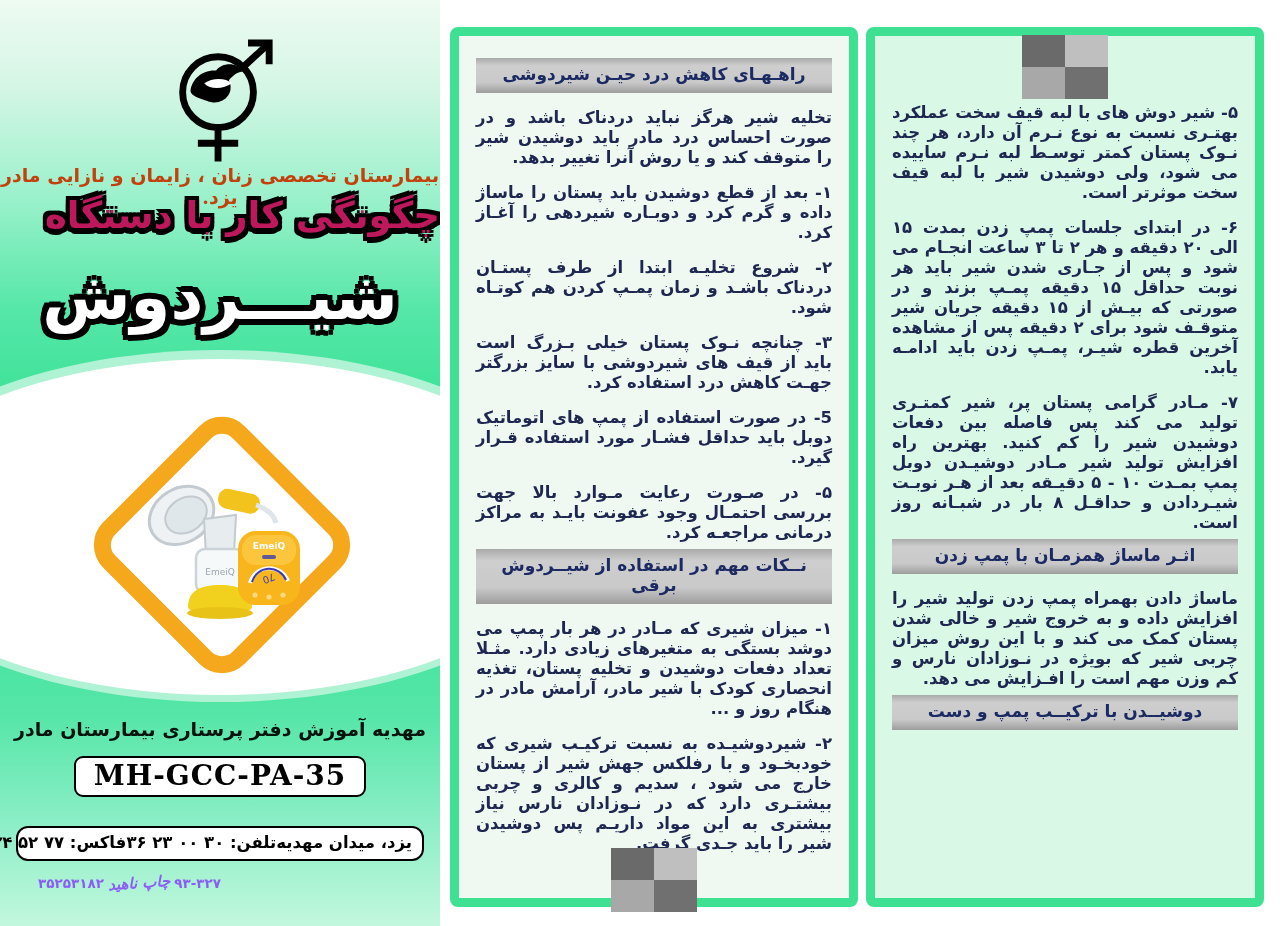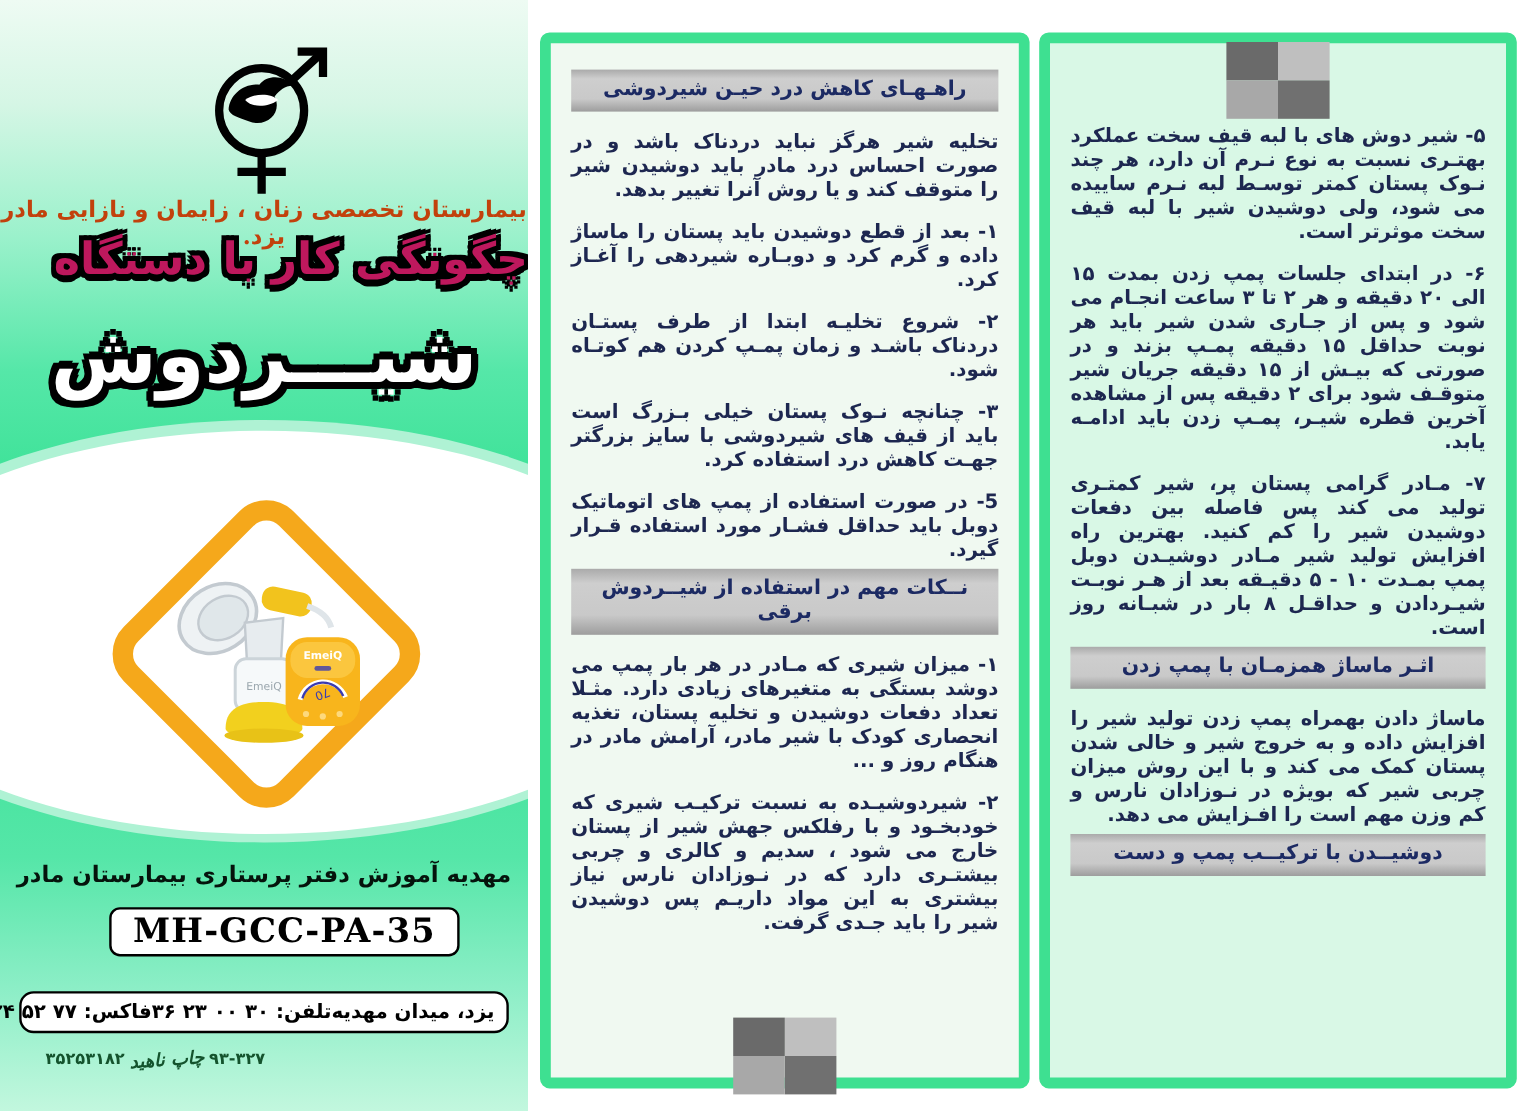--- a/index.html
+++ b/index.html
@@ -35,28 +35,28 @@
   .lp-title2{position:absolute;left:0;top:242px;width:100%;text-align:center;direction:rtl;
     font-size:64px;font-weight:bold;color:#ffffff;line-height:110px;
     text-shadow:-5px -5px 0 #000,5px -5px 0 #000,-5px 5px 0 #000,5px 5px 0 #000,-6px 0 0 #000,6px 0 0 #000,0 -6px 0 #000,0 6px 0 #000;}
 
   .lp-diamond{position:absolute;left:122px;top:445px;width:200px;height:200px;
     transform:rotate(45deg);border:17px solid var(--diamond-yellow);border-radius:32px;background:#ffffff;}
   .lp-diamond-inner{position:absolute;left:50%;top:50%;width:176px;height:176px;transform:translate(-50%,-50%) rotate(-45deg);}
 
   .lp-unit{position:absolute;left:0;top:718px;width:100%;text-align:center;direction:rtl;
     font-size:19px;font-weight:bold;color:#05130c;}
-  .lp-codewrap{position:absolute;left:17px;top:756px;width:100%;display:flex;justify-content:center;align-items:flex-end;}
+  .lp-codewrap{position:absolute;left:0;top:756px;width:100%;display:flex;justify-content:center;align-items:flex-end;}
   .lp-code{background:#ffffff;border:2.5px solid #000;border-radius:9px;padding:1px 18px 3px;
     font-family:"DejaVu Serif","Liberation Serif",serif;font-weight:bold;font-size:28px;color:#000;letter-spacing:1px;}
   .lp-phonebar{position:absolute;left:16px;top:826px;width:408px;background:#ffffff;border:2.5px solid #000;
     border-radius:12px;padding:5px 10px 7px;direction:rtl;display:flex;justify-content:space-between;
     font-size:16.5px;font-weight:bold;color:#000;white-space:nowrap;}
   .lp-print{position:absolute;left:38px;top:874px;display:flex;align-items:center;gap:4px;direction:ltr;
-    font-size:13.5px;font-weight:bold;color:#14532d;}
+    font-size:13.5px;font-weight:bold;color:#8b5cf6;}
   .lp-print .shop{font-family:"DejaVu Serif",serif;font-style:italic;font-size:15px;transform:rotate(-4deg);letter-spacing:-1px;}
 
   
   .card{position:absolute;top:27px;height:880px;background:#fff;border:9px solid var(--accent-green);
     border-radius:8px;direction:rtl;}
   .card.middle{left:450px;width:408px;background:var(--card-mid-bg);}
   .card.right{left:866px;width:398px;background:var(--card-right-bg);}
   .blocks{position:absolute;inset:0;padding:16px 17px 10px;overflow:hidden;}
   .card.right .blocks{padding-top:52px;}
   .hdr{background:linear-gradient(180deg,#aaaaaa 0%,#cecece 22%,#c9c9c9 70%,#9d9d9d 100%);
@@ -156,20 +156,21 @@
   </div>
 
   <div class="card middle">
     <div class="blocks">
         <div class="hdr">راهـهـای کاهش درد حیـن شیردوشی</div>
         <p class="para">تخلیه شیر هرگز نباید دردناک باشد و در صورت احساس درد مادر باید دوشیدن شیر را متوقف کند و یا روش آنرا تغییر بدهد.</p>
         <p class="para">۱- بعد از قطع دوشیدن باید پستان را ماساژ داده و گرم کرد و دوبـاره شیردهی را آغـاز کرد.</p>
         <p class="para">۲- شروع تخلیـه ابتدا از طرف پستـان دردناک باشـد و زمان پمـپ کردن هم کوتـاه شود.</p>
         <p class="para">۳- چنانچه نـوک پستان خیلی بـزرگ است باید از قیف های شیردوشی با سایز بزرگتر جهـت کاهش درد استفاده کرد.</p>
         <p class="para">5- در صورت استفاده از پمپ های اتوماتیک دوبل باید حداقل فشـار مورد استفاده قـرار گیرد.</p>
+        <p class="para">۵- در صـورت رعایت مـوارد بالا جهت بررسی احتمـال وجود عفونت بایـد به مراکز درمانی مراجعـه کرد.</p>
         <div class="hdr">نــکات مهم در استفاده از شیــردوش برقی</div>
         <p class="para">۱- میزان شیری که مـادر در هر بار پمپ می دوشد بستگی به متغیرهای زیادی دارد. مثـلا تعداد دفعات دوشیدن و تخلیه پستان، تغذیه انحصاری کودک با شیر مادر، آرامش مادر در هنگام روز و ...</p>
         <p class="para">۲- شیردوشیـده به نسبت ترکیـب شیری که خودبخـود و با رفلکس جهش شیر از پستان خارج می شود ، سدیم و کالری و چربی بیشتـری دارد که در نـوزادان نارس نیاز بیشتری به این مواد داریـم پس دوشیدن شیر را باید جـدی گرفت.</p>
       </div>
     <div class="checker pos-bottom">
       <span class="c1"></span>
       <span class="c2"></span>
       <span class="c3"></span>
       <span class="c4"></span>
     </div>

